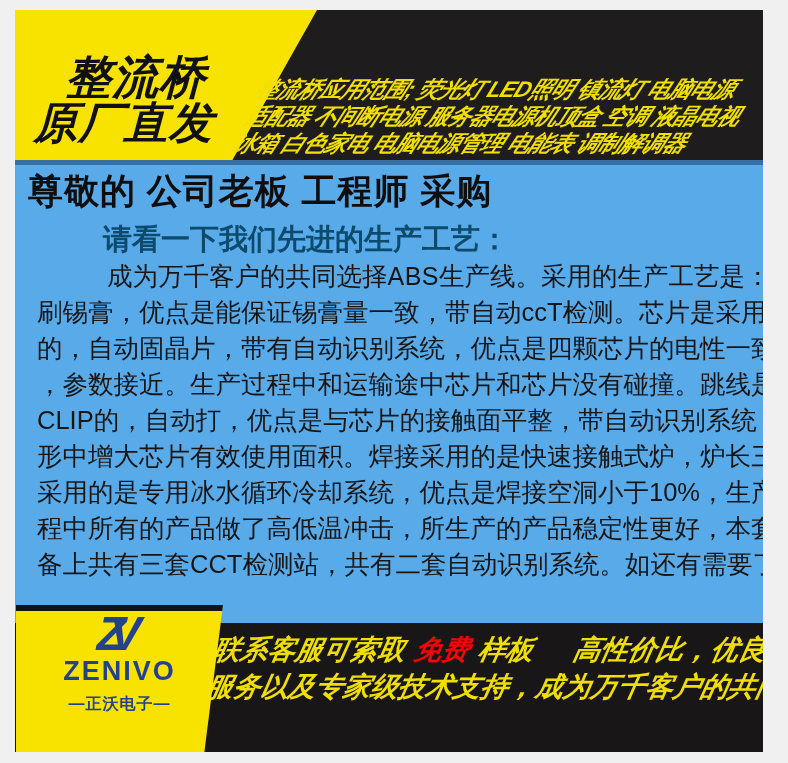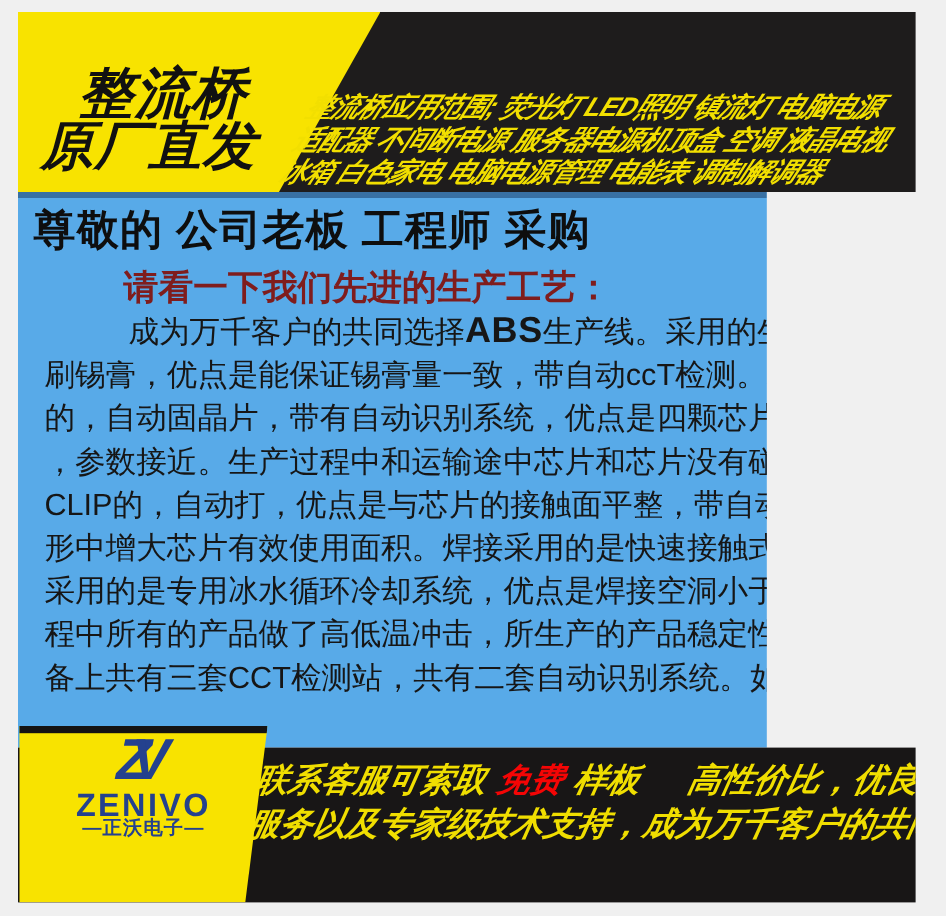--- a/index.html
+++ b/index.html
@@ -35,43 +35,43 @@
   .apps {
     position:absolute; left:247px; top:66px;
     transform:skewX(-22deg); transform-origin:0 0;
     color:#f2df00; font-weight:800; font-style:italic;
     font-size:22.5px; line-height:27px; letter-spacing:-1px;
     white-space:nowrap;
   }
 
   
   .letter {
-    position:absolute; left:15px; top:160px; width:624px; height:463px;
+    position:absolute; left:15px; top:160px; width:748px; height:463px;
     background:#58aae8; overflow:hidden;
   }
   .letter::before {
     content:""; position:absolute; left:0; top:0; right:0; height:5px;
     background:rgba(17,42,80,0.45);
   }
   .letter-heading {
     position:absolute; left:13px; top:8px; margin:0;
     font-size:35px; font-weight:800; color:#0e0e0e;
     letter-spacing:1px; white-space:nowrap;
   }
   .letter-subheading {
     position:absolute; left:88px; top:60px; margin:0;
-    font-size:29px; font-weight:800; color:#7f1d1d; white-space:nowrap;
+    font-size:29px; font-weight:800; color:#0c4a6e; white-space:nowrap;
   }
   .letter-body {
     position:absolute; left:22px; top:98px; width:722px;
     font-size:25.5px; line-height:36px; color:#161616;
     white-space:nowrap;
   }
   .bline.indent { text-indent:70px; }
-  .abs-em { font-weight:700; font-size:30px; letter-spacing:0.5px; }
+  .abs-em { font-weight:400; font-size:25px; letter-spacing:0.5px; }
 
   
   .footer {
     position:absolute; left:15px; top:623px; width:748px; height:129px;
     background:#181616; overflow:hidden;
   }
   .footer-text {
     position:absolute; left:202px; top:8px;
     transform:skewX(-11deg); transform-origin:0 0;
     font-weight:800; font-style:italic;
@@ -95,21 +95,21 @@
     margin-top:2px; height:42px; line-height:42px;
     color:#24418e; font-weight:900; font-size:48px;
     transform:skewX(-12deg);
   }
   .zv .vl { margin-left:-17px; }
   .brand {
     margin-top:4px; color:#24418e; font-weight:800;
     font-size:27px; letter-spacing:2px; line-height:24px;text-align:center;
   }
   .brand-cn {
-    margin-top:0; color:#24418e; font-weight:700;
+    margin-top:13px; color:#24418e; font-weight:700;
     font-size:16px; letter-spacing:1px; line-height:16px;
   }
 </style>
 </head>
 <body>
 
 <div class="page">
 
   <section class="top-banner">
     <div class="ribbon">

